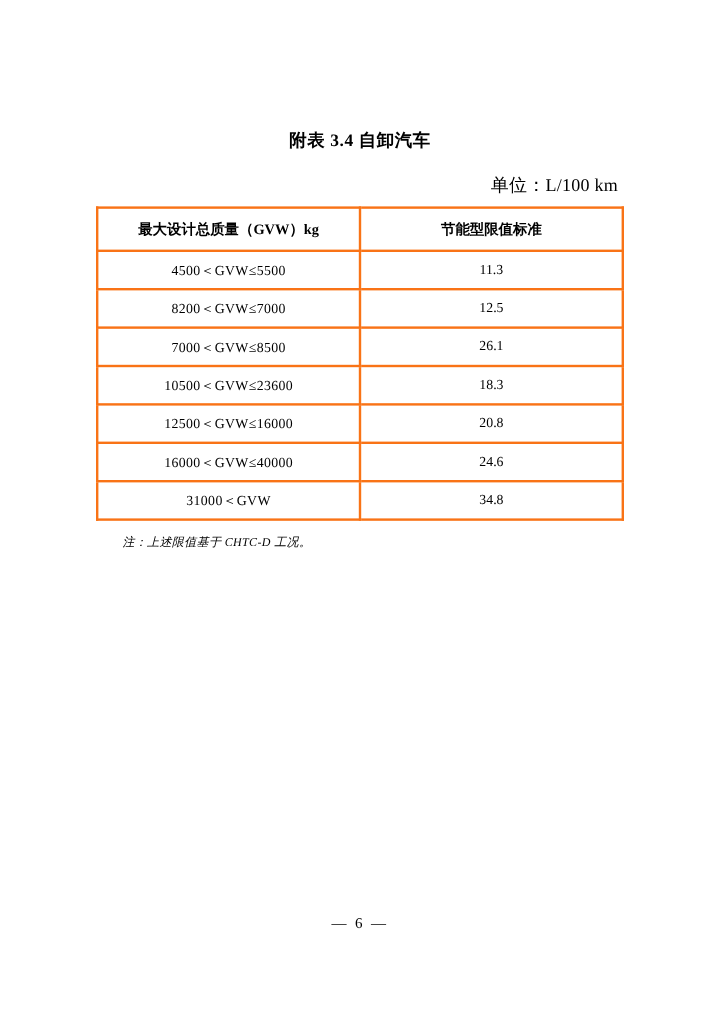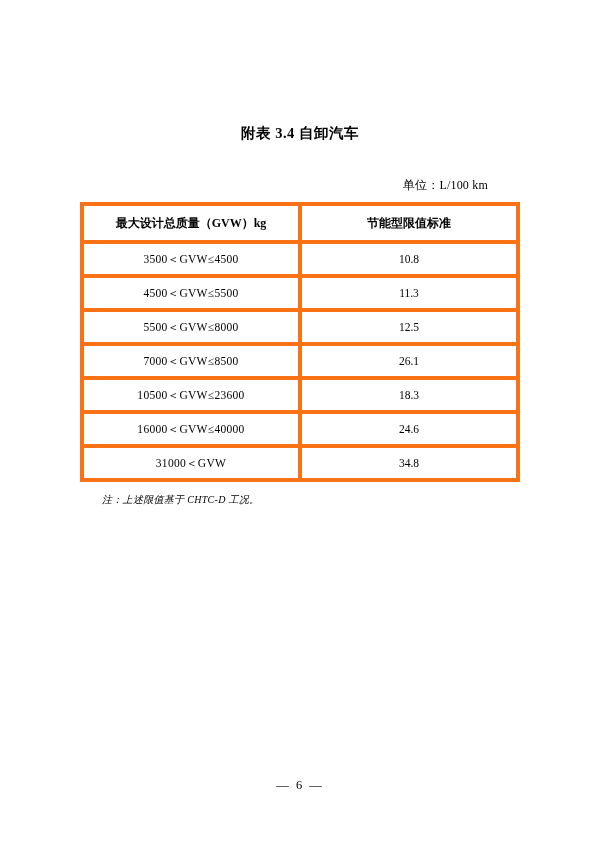--- a/index.html
+++ b/index.html
@@ -19,43 +19,43 @@
     position: relative;
     width: 600px;
     height: 849px;
     box-sizing: border-box;
   }
   .doc-title {
     text-align: center;
     font-size: 14.5px;
     font-weight: bold;
     letter-spacing: 0.5px;
-    margin: 16px;
+    margin: 0;
     padding-top: 108px;
   }
   .unit-line {
     text-align: right;
-    font-size: 12px;
+    font-size: 15px;
     margin: 0;
-    padding-right: 112px;
+    padding-right: 85px;
     padding-top: 18px;
     letter-spacing: 0.2px;
     font-family: Liberation Serif, serif;
   }
   .table-wrap {
     margin: 8px auto 0 auto;
     width: 440px;
   }
   table.limits {
     border-collapse: collapse;
     width: 100%;
     table-layout: fixed;
   }
   table.limits td, table.limits th {
-    border: 4px solid #f97316;
+    border: 2px solid #f97316;
     text-align: center;
     font-size: 11.5px;
     height: 30px;
     padding: 0 2px;
     font-weight: normal;
   }
   table.limits thead th {
     font-weight: bold;
     font-size: 12px;
     height: 34px;
@@ -97,38 +97,38 @@
   <div class="table-wrap">
     <table class="limits">
       <thead>
         <tr>
           <th>最大设计总质量（GVW）kg</th>
           <th>节能型限值标准</th>
         </tr>
       </thead>
       <tbody>
         <tr>
-          <td class="col-range">3500＜GVW≤4500</td>
-          <td class="col-value">10.8</td>
-        </tr>
-        <tr>
           <td class="col-range">4500＜GVW≤5500</td>
           <td class="col-value">11.3</td>
         </tr>
         <tr>
-          <td class="col-range">5500＜GVW≤8000</td>
+          <td class="col-range">8200＜GVW≤7000</td>
           <td class="col-value">12.5</td>
         </tr>
         <tr>
           <td class="col-range">7000＜GVW≤8500</td>
           <td class="col-value">26.1</td>
         </tr>
         <tr>
           <td class="col-range">10500＜GVW≤23600</td>
           <td class="col-value">18.3</td>
+        </tr>
+        <tr>
+          <td class="col-range">12500＜GVW≤16000</td>
+          <td class="col-value">20.8</td>
         </tr>
         <tr>
           <td class="col-range">16000＜GVW≤40000</td>
           <td class="col-value">24.6</td>
         </tr>
         <tr>
           <td class="col-range">31000＜GVW</td>
           <td class="col-value">34.8</td>
         </tr>
       </tbody>

